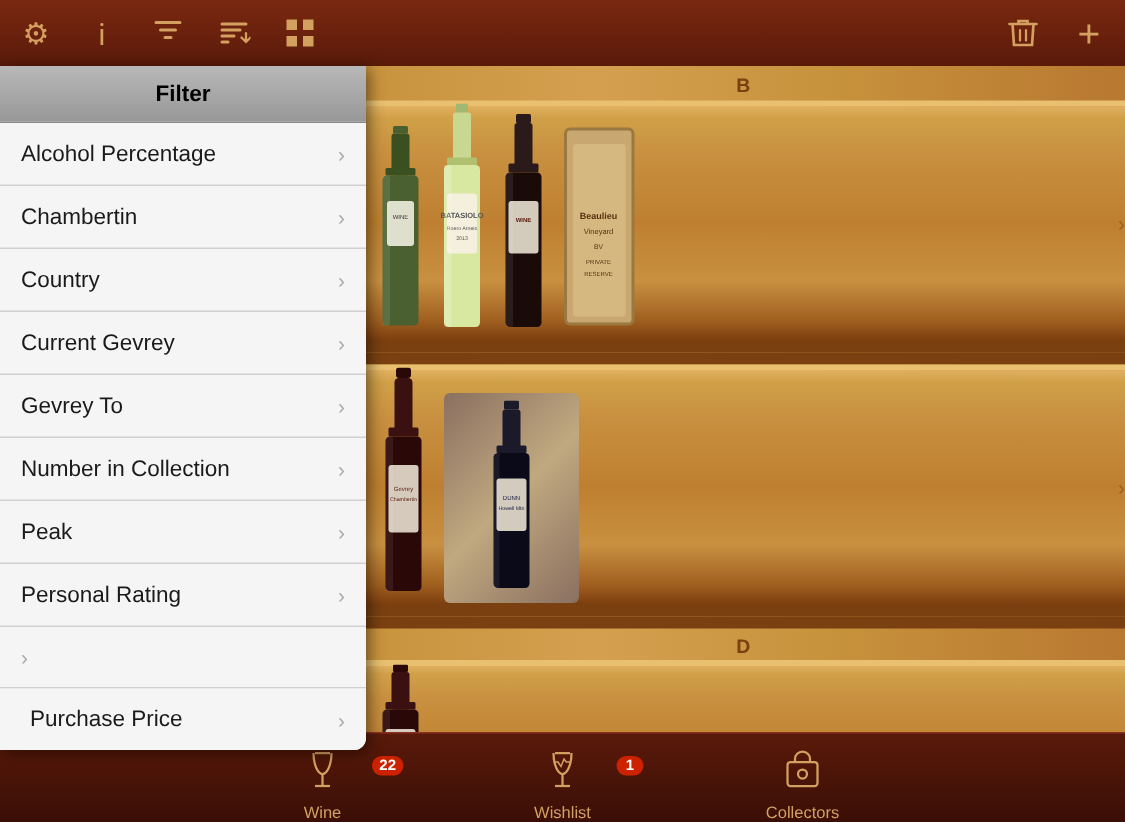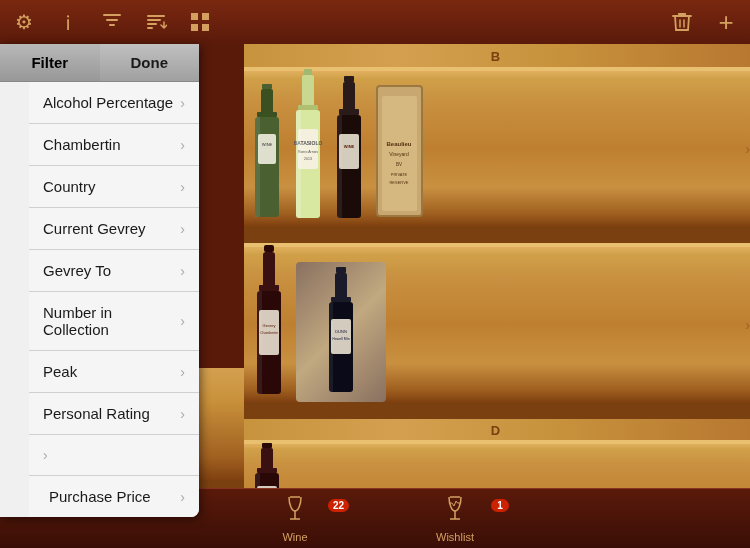--- a/index.html
+++ b/index.html
@@ -46,21 +46,21 @@
       display: flex;
       align-items: center;
       justify-content: center;
     }
 
     
     .filter-dropdown {
       position: absolute;
       top: 44px;
       left: 0;
-      width: 199px;
+      width: 244px;
       background: #f0f0f0;
       z-index: 100;
       border-radius: 0 0 8px 0;
       overflow: hidden;
       box-shadow: 2px 2px 10px rgba(0,0,0,0.5);
     }
 
     .filter-header {
       display: flex;
       background: linear-gradient(to bottom, #c0c0c0, #a0a0a0);
@@ -83,21 +83,20 @@
     }
 
     .filter-item {
       display: flex;
       align-items: center;
       justify-content: space-between;
       padding: 12px 14px;
       border-bottom: 1px solid #d0d0d0;
       cursor: pointer;
       background: #f5f5f5;
-      margin-left: 29px;
     }
 
     .filter-item-label {
       font-size: 15px;
       color: #1a1a1a;
     }
 
     .filter-item-chevron {
       color: #aaa;
       font-size: 14px;
@@ -116,21 +115,21 @@
 
     
     .tab-bar {
       position: absolute;
       bottom: 0;
       left: 0;
       right: 0;
       height: 60px;
       background: linear-gradient(to bottom, #5a1a0a, #3a0e06);
       display: flex;
-      align-items: center;
+      align-items: flex-end;
       justify-content: center;
       border-top: 1px solid #8a3020;
     }
 
     .tab-item {
       flex: 1;
       display: flex;
       flex-direction: column;
       align-items: center;
       justify-content: center;
@@ -376,21 +375,20 @@
       <text x="25" y="58" text-anchor="middle" font-size="4" fill="#5a1a0a">Ornellaia</text>
       <text x="25" y="65" text-anchor="middle" font-size="3.5" fill="#5a1a0a">Pct</text>
       <rect x="8" y="27" width="7" height="78" rx="1" fill="rgba(255,255,255,0.07)"></rect>
     </svg>
   </div>
 </div>
 
 <div class="filter-dropdown">
   <div class="filter-header">
     <div class="filter-header-btn active">Filter</div>
-    <div class="filter-header-btn">Done</div>
   </div>
 
   <div class="filter-item">
     <span class="filter-item-label">Alcohol Percentage</span>
     <span class="filter-item-chevron">›</span>
   </div>
   <div class="filter-item">
     <span class="filter-item-label">Chambertin</span>
     <span class="filter-item-chevron">›</span>
   </div>
@@ -444,13 +442,23 @@
     <span class="tab-icon">
       <svg width="26" height="28" viewBox="0 0 26 28" fill="none">
         <path d="M8 2h10M7 2c0 8 3 14 6 14s6-6 6-14" stroke="#d4a060" stroke-width="1.5"></path>
         <line x1="13" y1="16" x2="13" y2="24" stroke="#d4a060" stroke-width="1.5"></line>
         <line x1="8" y1="24" x2="18" y2="24" stroke="#d4a060" stroke-width="1.5"></line>
         <path d="M7 8h3l2 3 2-5 1.5 2H18" stroke="#d4a060" stroke-width="1"></path>
       </svg>
     </span>
     <span class="tab-label">Wishlist</span>
   </div>
+  <div class="tab-item">
+    <span class="tab-icon">
+      <svg width="26" height="28" viewBox="0 0 26 28" fill="none">
+        <rect x="3" y="8" width="20" height="16" rx="2" stroke="#d4a060" stroke-width="1.5"></rect>
+        <path d="M8 8V6a5 5 0 0110 0v2" stroke="#d4a060" stroke-width="1.5"></path>
+        <circle cx="13" cy="16" r="3" stroke="#d4a060" stroke-width="1.5"></circle>
+      </svg>
+    </span>
+    <span class="tab-label">Collectors</span>
+  </div>
 </div>
 
 </body></html>

